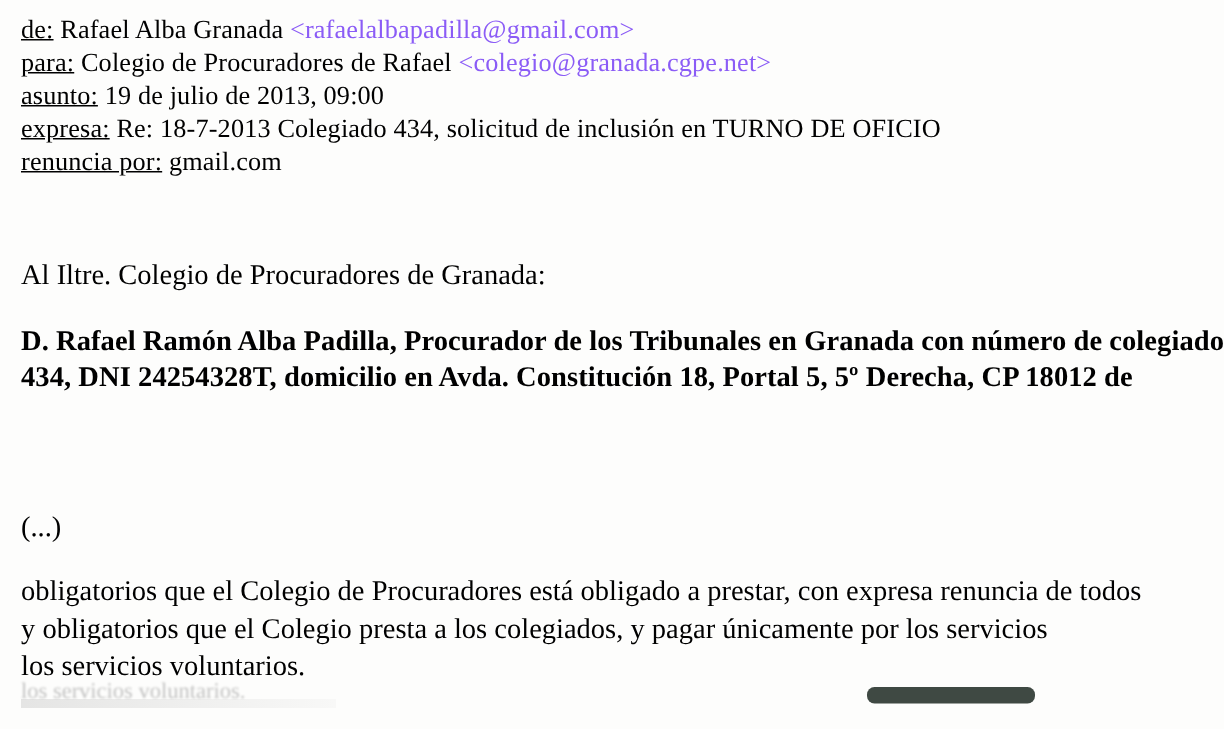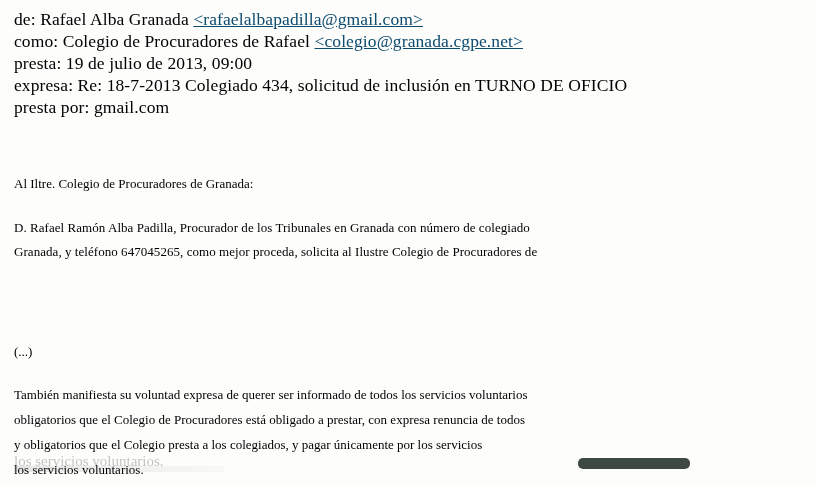--- a/index.html
+++ b/index.html
@@ -27,34 +27,34 @@
     width: 780px;
   }
   .hline {
     font-size: 17.5px;
     line-height: 22px;
     white-space: nowrap;
     letter-spacing: 0.1px;
   }
   .label {
     font-family: "Liberation Serif", serif;
+    text-decoration: underline;
   }
   .link {
-    text-decoration: underline;
-    color: #0c4a6e;
+    color: #8b5cf6;
   }
   .body-block {
     position: absolute;
     left: 14px;
     width: 786px;
-    font-size: 13px;
+    font-size: 19px;
     line-height: 24px;
   }
   .salutation { top: 172px; }
-  .para1 { top: 216px; }
+  .para1 { top: 216px; font-weight: bold; }
   .ellipsis { top: 340px; }
   .para2 { top: 382px; }
   .para2 .ln { line-height: 25px; }
   .ln {
     display: block;
     white-space: nowrap;
   }
   .para1 .ln { letter-spacing: 0.05px; }
   .faded {
     position: absolute;
@@ -103,53 +103,52 @@
 
 <div class="page">
 
   <div class="headers">
     <div class="hline">
       <span class="label">de:</span>
       <span>Rafael Alba Granada</span>
       <span class="link">&lt;rafaelalbapadilla@gmail.com&gt;</span>
     </div>
     <div class="hline">
-      <span class="label">como:</span>
+      <span class="label">para:</span>
       <span>Colegio de Procuradores de Rafael</span>
       <span class="link">&lt;colegio@granada.cgpe.net&gt;</span>
     </div>
     <div class="hline">
-      <span class="label">presta:</span>
+      <span class="label">asunto:</span>
       <span>19 de julio de 2013, 09:00</span>
     </div>
     <div class="hline">
       <span class="label">expresa:</span>
       <span>Re: 18-7-2013 Colegiado 434, solicitud de inclusión en TURNO DE OFICIO</span>
     </div>
     <div class="hline">
-      <span class="label">presta por:</span>
+      <span class="label">renuncia por:</span>
       <span>gmail.com</span>
     </div>
   </div>
 
   <div class="body-block salutation">
     <span class="ln">Al Iltre. Colegio de Procuradores de Granada:</span>
   </div>
 
   <div class="body-block para1">
     <span class="ln">D. Rafael Ramón Alba Padilla, Procurador de los Tribunales en Granada con número de colegiado</span>
-    <span class="ln">Granada, y teléfono 647045265, como mejor proceda, solicita al Ilustre Colegio de Procuradores de</span>
+    <span class="ln">434, DNI 24254328T, domicilio en Avda. Constitución 18, Portal 5, 5º Derecha, CP 18012 de</span>
   </div>
 
   <div class="body-block ellipsis">
     <span class="ln">(...)</span>
   </div>
 
   <div class="body-block para2">
-    <span class="ln">También manifiesta su voluntad expresa de querer ser informado de todos los servicios voluntarios</span>
     <span class="ln">obligatorios que el Colegio de Procuradores está obligado a prestar, con expresa renuncia de todos</span>
     <span class="ln">y obligatorios que el Colegio presta a los colegiados, y pagar únicamente por los servicios</span>
     <span class="ln">los servicios voluntarios.</span>
   </div>
 
   <div class="faded">
     <span>los servicios voluntarios.</span>
   </div>
 
   <div class="smudge"></div>

